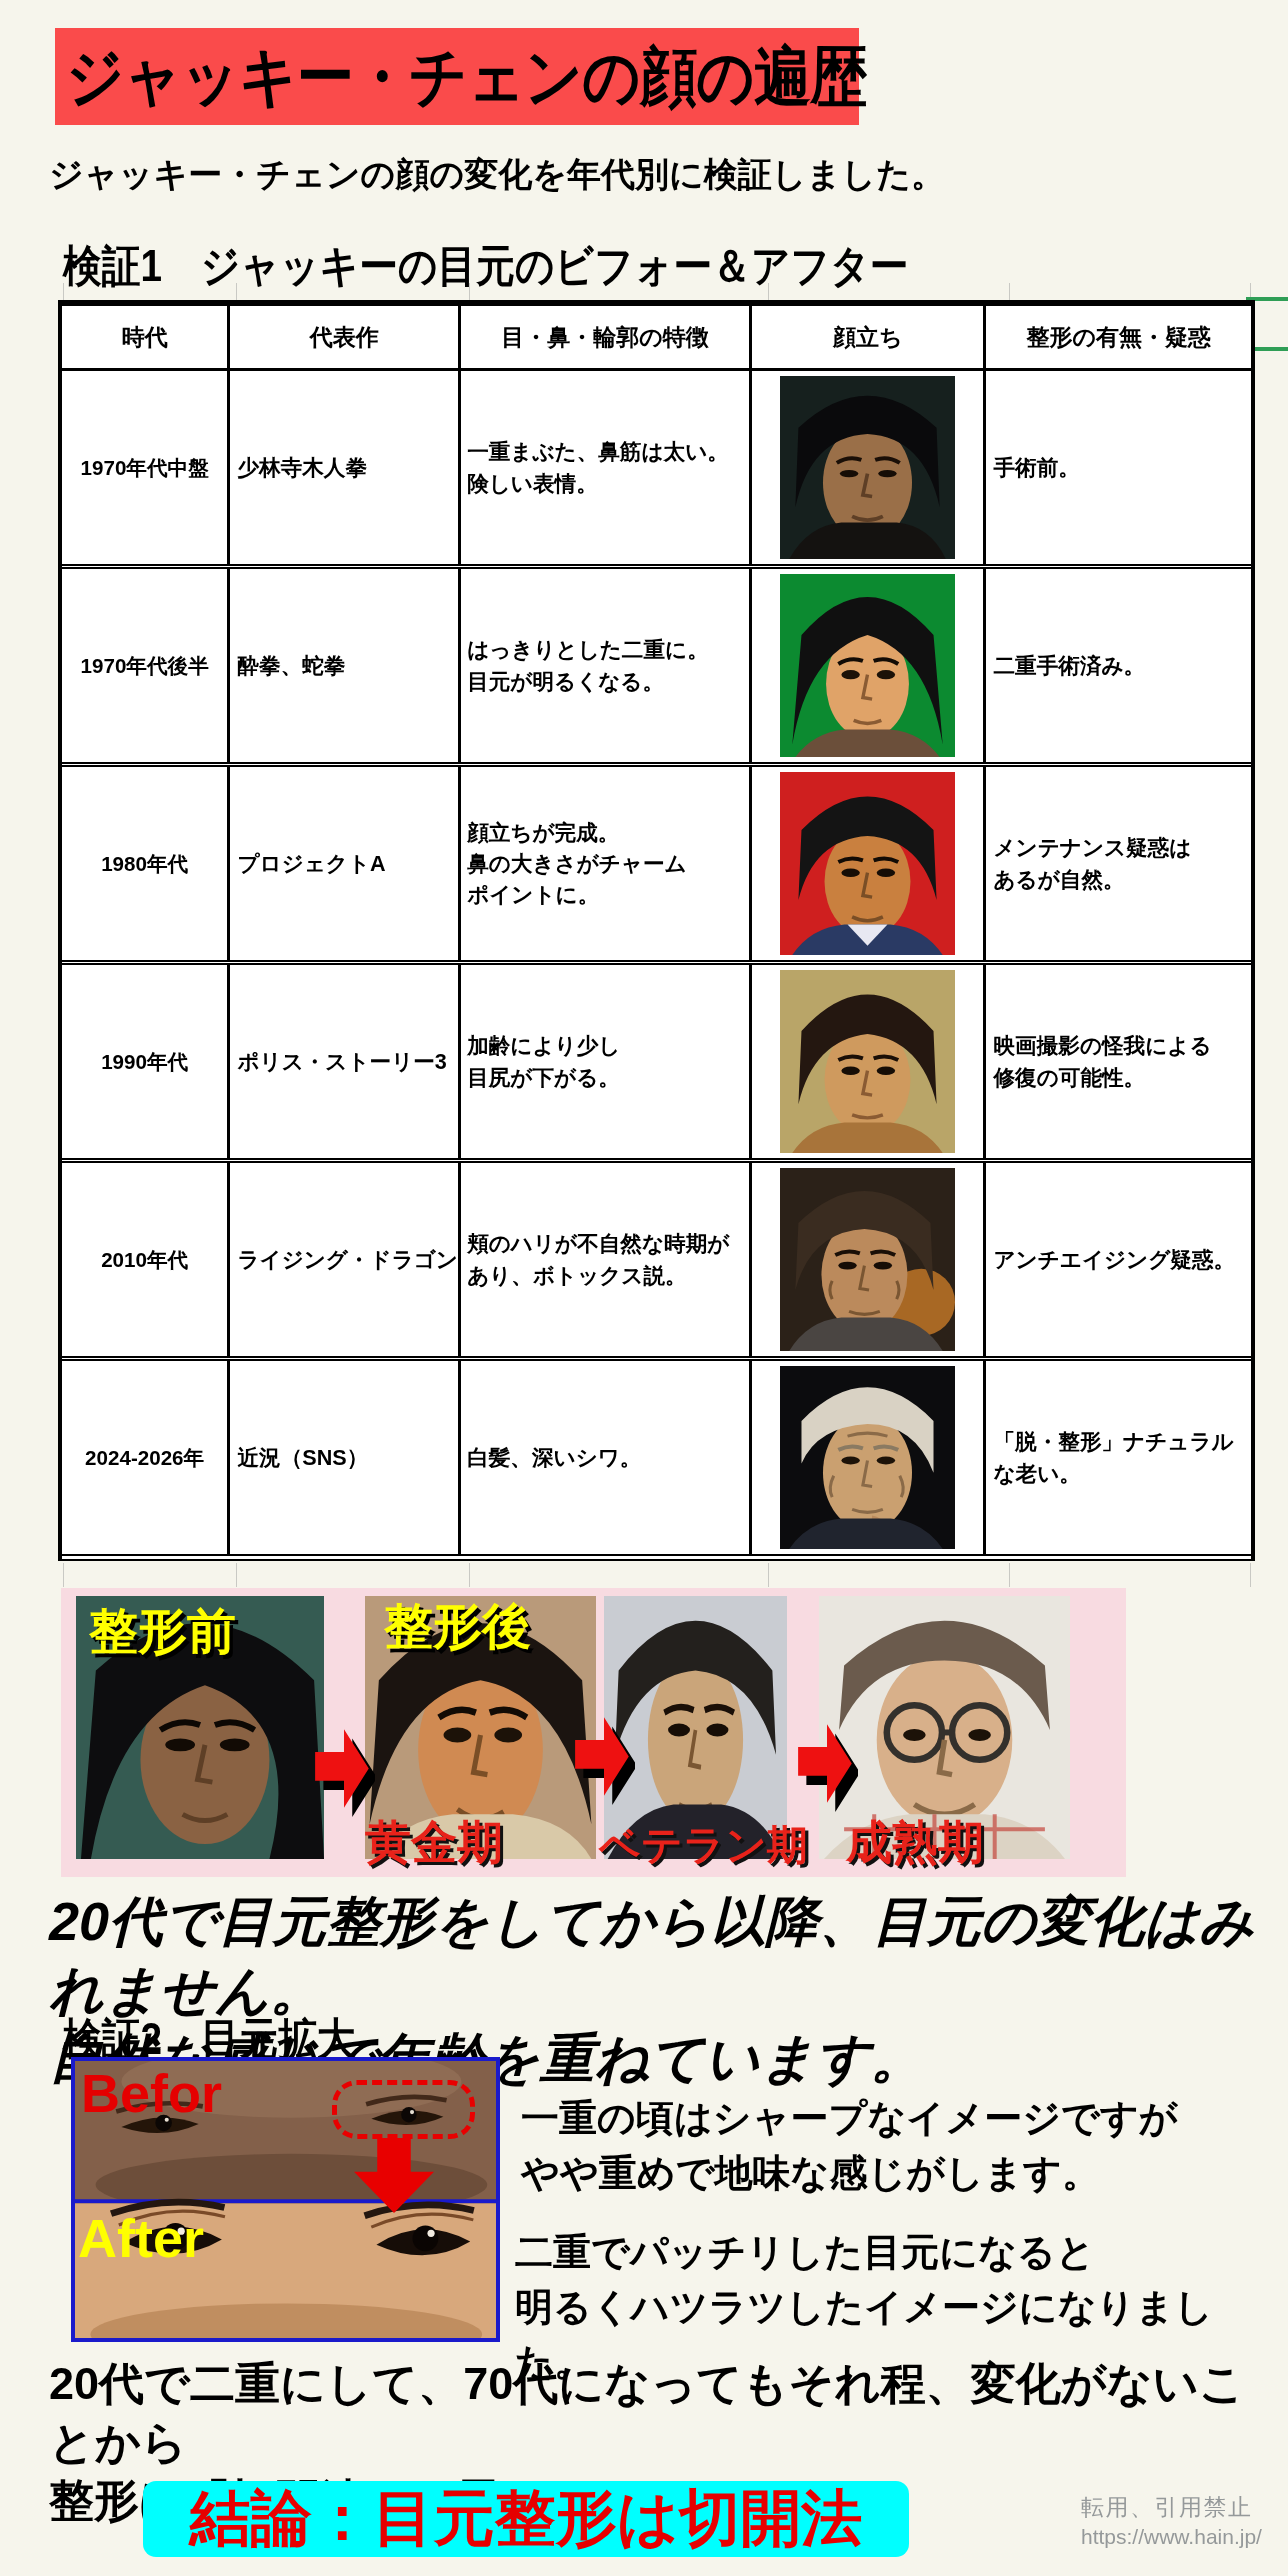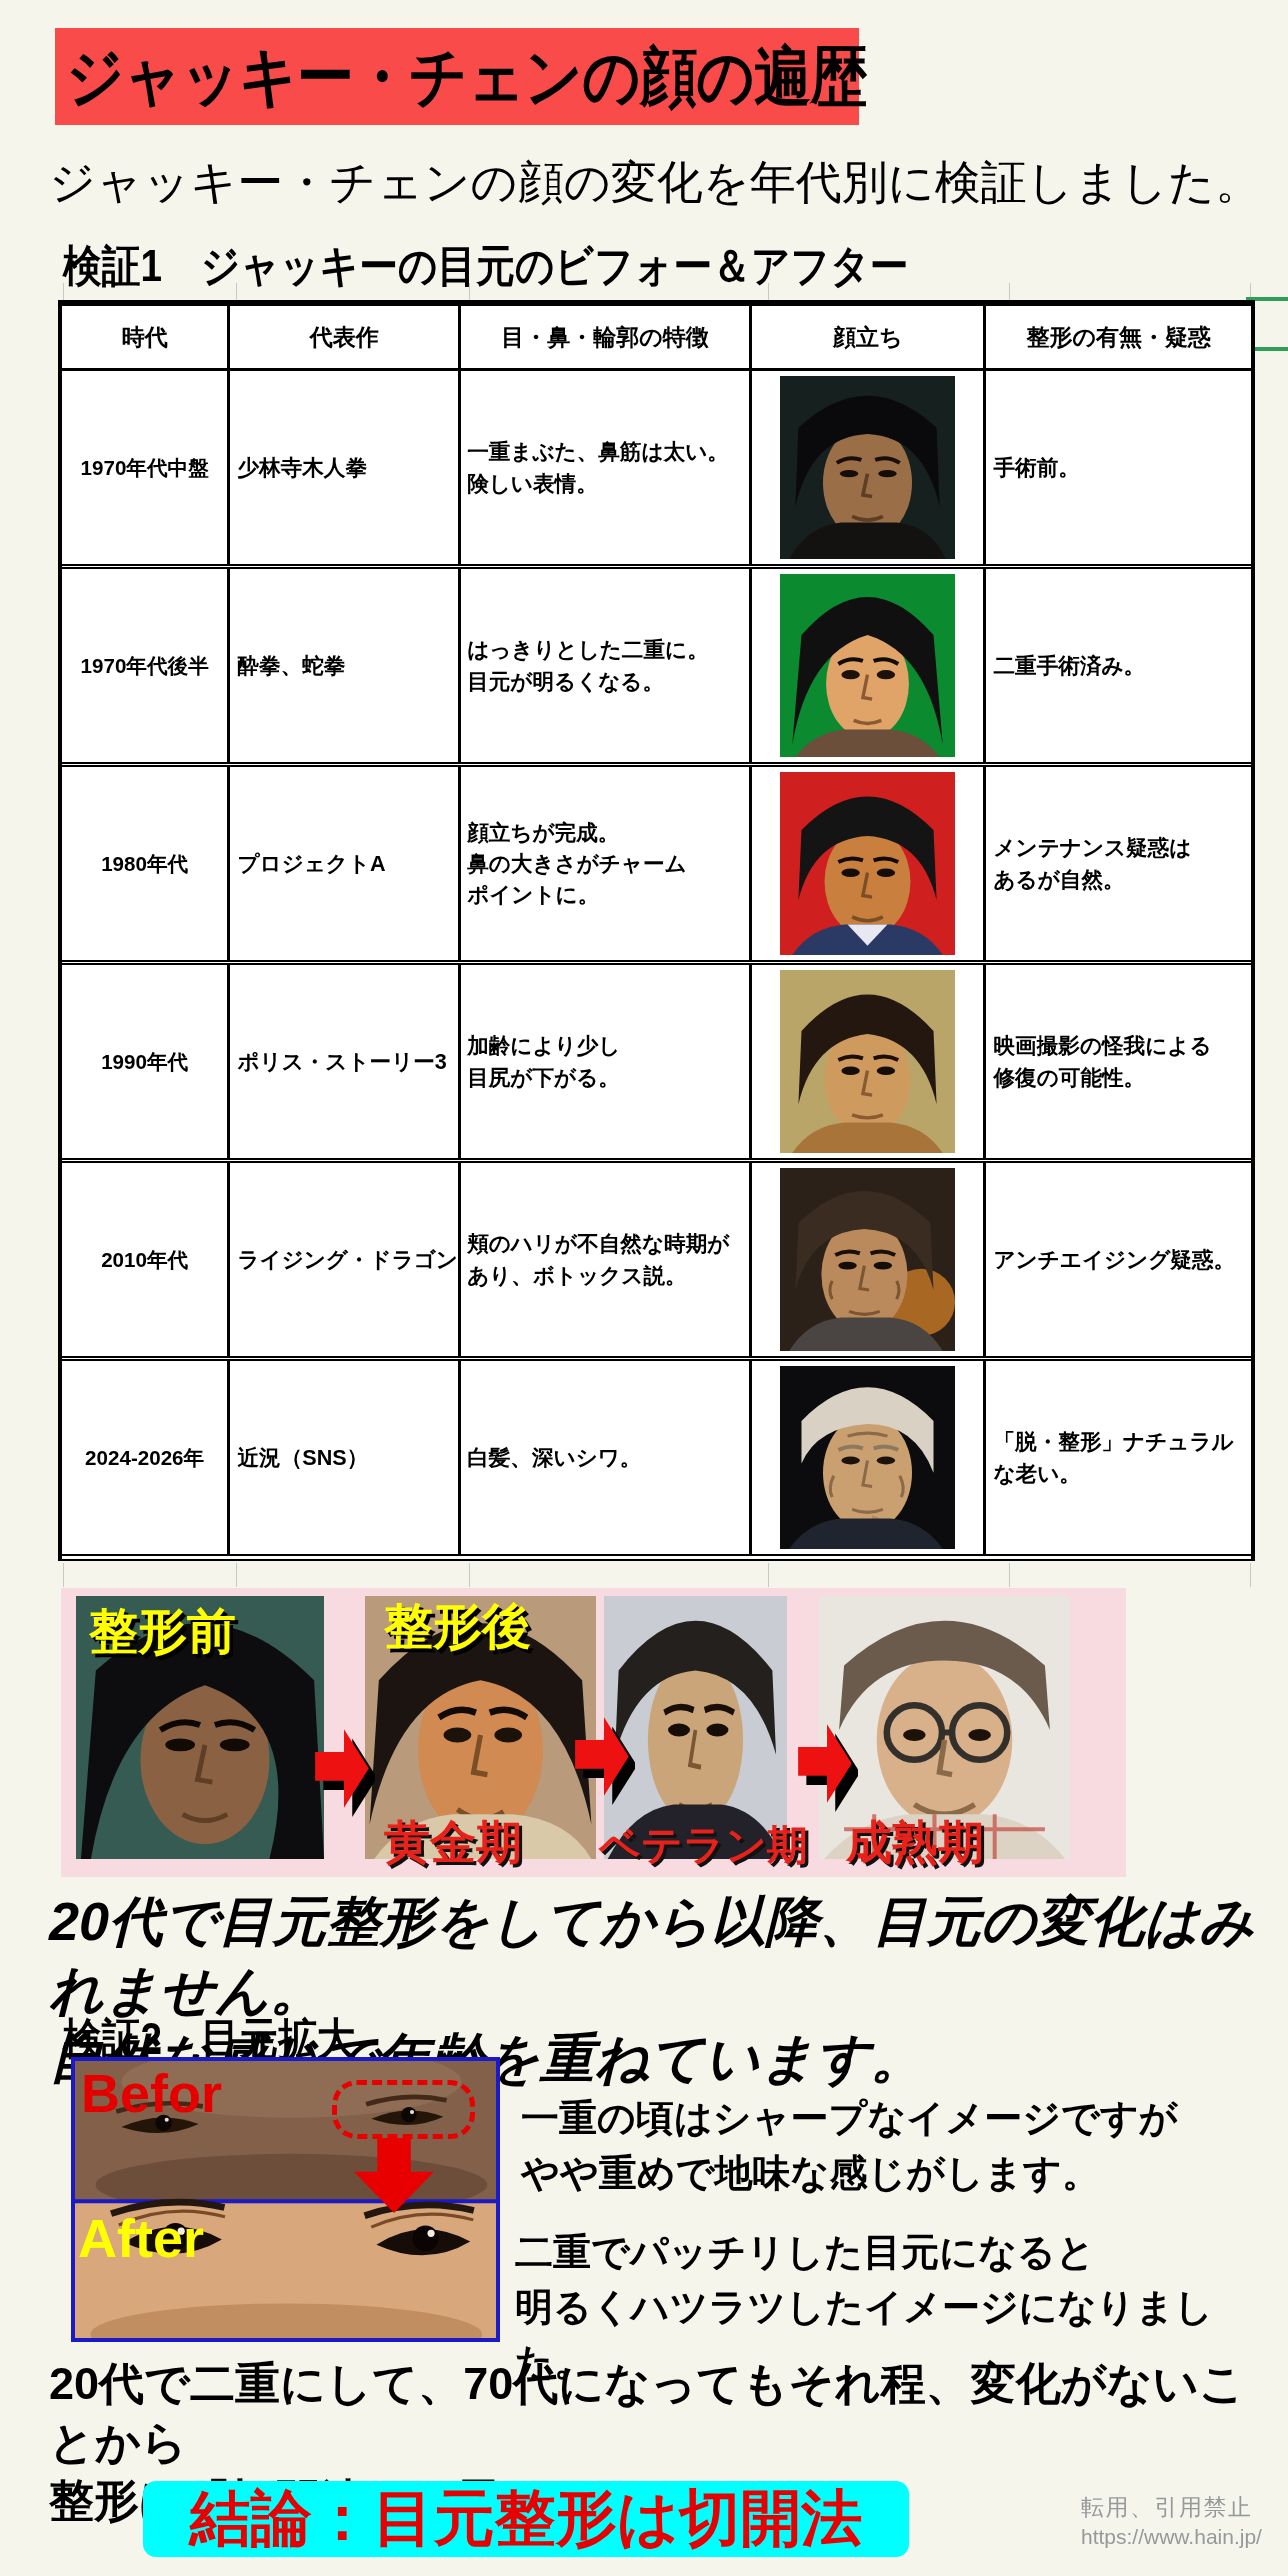--- a/index.html
+++ b/index.html
@@ -14,21 +14,21 @@
   .pre{white-space:pre-line;}
 
   
   .banner{
     left:55px;top:28px;width:804px;height:97px;
     background:#fa4b4b;display:flex;align-items:center;
     padding-left:11.3px;box-sizing:border-box;
   }
   .banner-text{font-size:65px;font-weight:bold;letter-spacing:-1px;
     transform:scaleX(.88);transform-origin:left center;white-space:nowrap;}
-  .subtitle{left:49px;top:152px;font-size:46px;font-weight:normal;white-space:nowrap;}
+  .subtitle{left:49px;top:152px;font-size:34px;font-weight:bold;white-space:nowrap;}
   .sec-title{font-size:44px;font-weight:bold;white-space:nowrap;
     transform:scaleX(.88);transform-origin:left center;}
 
   
   .gridline-row{left:63px;width:1188px;background:transparent;}
   .gridline-row .vline{position:absolute;top:0;bottom:0;width:1px;background:#c9c9c4;}
   .thead{
     left:58px;top:300px;width:1197px;height:72px;box-sizing:border-box;
     border-top:6.7px solid #000;border-bottom:4.6px solid #000;
     border-left:4.6px solid #000;border-right:4.6px solid #000;
@@ -364,21 +364,21 @@
       <polygon points="2,30 30,30 30,8 54,46 30,84 30,58 2,58" fill="#ee1111"></polygon>
     </svg>
     <svg class="arrow-right" style="left:735px;top:128px;" viewBox="0 0 60 95">
       <polygon points="6,34 34,34 34,12 58,50 34,88 34,62 6,62" fill="#000" transform="translate(4,5)"></polygon>
       <polygon points="2,30 30,30 30,8 54,46 30,84 30,58 2,58" fill="#ee1111"></polygon>
     </svg>
   </div>
 
   <div class="abs yellow-label" style="left:89px;top:1599px;">整形前</div>
   <div class="abs yellow-label" style="left:384px;top:1594px;">整形後</div>
-  <div class="abs red-label" style="left:384px;top:1812px;">黄金期</div>
+  <div class="abs red-label" style="left:365px;top:1812px;">黄金期</div>
   <div class="abs red-label" style="left:599px;top:1818px;font-size:41px;">ベテラン期</div>
   <div class="abs red-label" style="left:846px;top:1812px;">成熟期</div>
 
   <div class="abs para pre" style="left:49px;top:1887px;">20代で目元整形をしてから以降、目元の変化はみれません。
 自然な感じで年齢を重ねています。</div>
 
   <div class="abs sec-title" style="left:63px;top:2010px;">検証2　目元拡大</div>
 
   <div class="abs eyebox">
     <svg viewBox="0 0 817 537" preserveAspectRatio="none">

